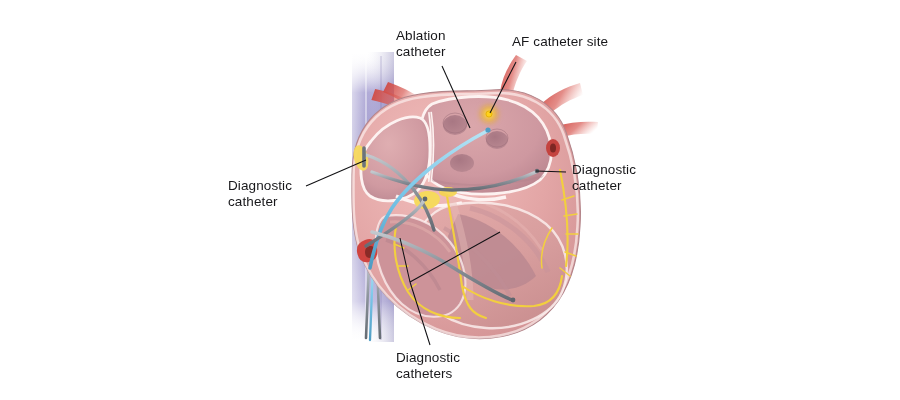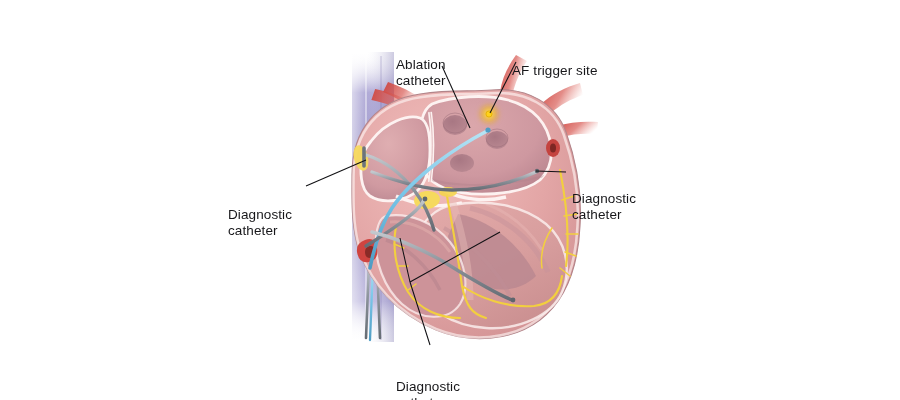--- a/index.html
+++ b/index.html
@@ -1,21 +1,21 @@
 <!DOCTYPE html>
 <html><head>
 <meta charset="utf-8">
 <style>
   html,body{margin:0;padding:0;background:#ffffff;}
   body{width:900px;height:400px;overflow:hidden;
        font-family:"Liberation Sans","DejaVu Sans",sans-serif;}
   #stage{position:relative;width:900px;height:400px;background:#fff;}
   svg.figure{position:absolute;left:0;top:0;width:900px;height:400px;display:block;}
   .lbl{position:absolute;font-size:13.5px;line-height:16px;color:#17171a;
-       white-space:pre;letter-spacing:.1px;margin-top:29px;}
+       white-space:pre;letter-spacing:.1px;}
 </style>
 </head>
 <body>
 
 <div id="stage">
 
 <svg class="figure" viewBox="0 0 900 400">
   <defs>
     <linearGradient id="gVC" x1="0" y1="0" x2="0" y2="1">
       <stop offset="0" stop-color="#ffffff" stop-opacity="0"></stop>
@@ -238,21 +238,21 @@
     <path d="M306 186 L366 160"></path>
     <path d="M566 172 L536 171"></path>
     <path d="M430 345 L410 282 M410 282 L400 238"></path>
     <path d="M410 282 L500 232"></path>
   </g>
 </svg>
 
 <div class="lbl" style="left:396px;top:28px;">Ablation
 catheter</div>
 
-<div class="lbl" style="left:512px;top:34px;">AF trigger site</div>
+<div class="lbl" style="left:512px;top:34px;">AF catheter site</div>
 
 <div class="lbl" style="left:228px;top:178px;">Diagnostic
 catheter</div>
 
 <div class="lbl" style="left:572px;top:162px;">Diagnostic
 catheter</div>
 
 <div class="lbl" style="left:396px;top:350px;">Diagnostic
 catheters</div>
 

